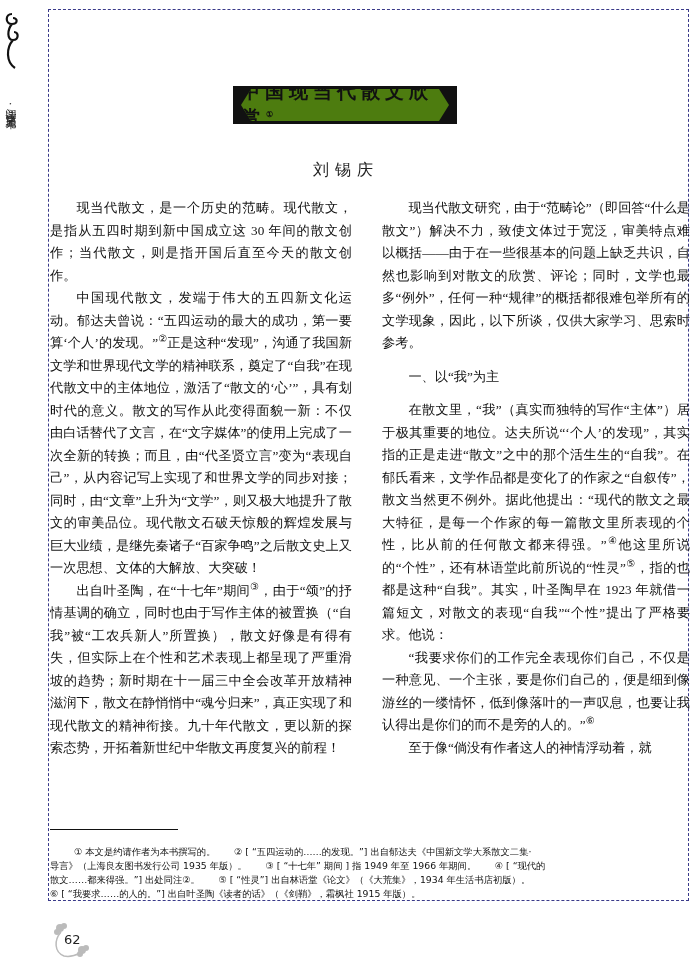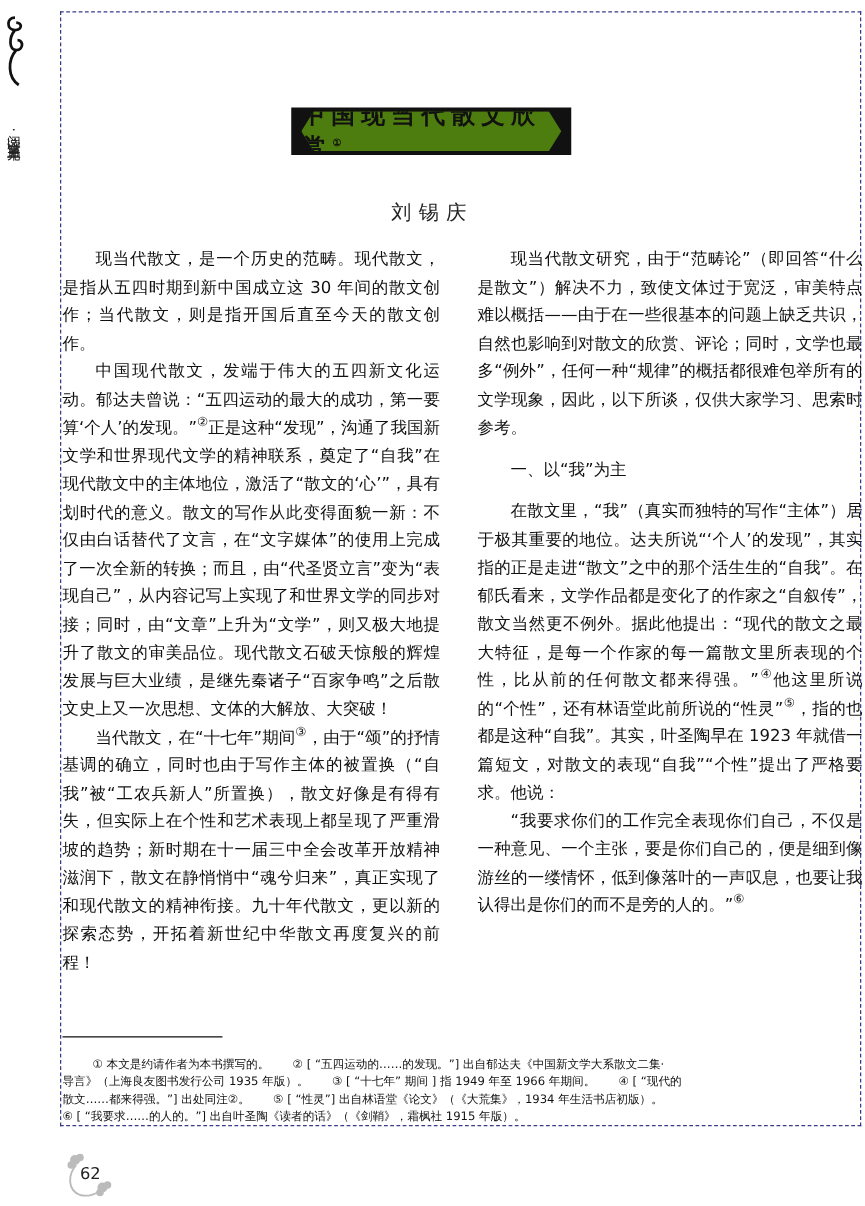--- a/index.html
+++ b/index.html
@@ -33,21 +33,21 @@
   .author {
     position: absolute; left: 0; width: 692px; top: 160px; text-align: center;
     font-size: 16px; letter-spacing: 6px; color: #222;
   }
   .col {
     position: absolute; top: 197px; font-size: 13.2px; line-height: 22.5px; color: #111;
     text-align: justify; text-justify: inter-character;
   }
   .col-left { left: 50px; width: 302px; }
   .col-right { left: 382px; width: 308px; overflow: hidden; }
-  .col p { margin: 0; text-indent: 2em; }
+  .col p { margin: 0; text-indent: 2em; font-family: Liberation Serif, serif; }
   .col p.heading { margin: 11px 0; font-weight: normal; }
   .col p.quote { text-indent: 2em; }
   .note-ref { font-size: 10px; vertical-align: super; line-height: 0; }
   .divider { position: absolute; left: 50px; top: 829px; width: 128px; height: 0; border-top: 1px solid #111; }
   .footnotes {
     position: absolute; left: 50px; top: 845px; width: 638px;
     font-size: 9.3px; line-height: 14px; color: #111; white-space: nowrap; overflow: hidden;
   }
   .footnotes div { padding-left: 24px; }
   .footnotes div.first { padding-left: 24px; }
@@ -67,28 +67,29 @@
 <div class="title-banner">
   <div class="title-inner">
     <span class="title-text"><span>中国现当代散文欣赏</span><span class="title-sup">①</span></span>
   </div>
 </div>
 <div class="author">刘锡庆</div>
 
 <div class="col col-left">
   <p>现当代散文，是一个历史的范畴。现代散文，是指从五四时期到新中国成立这 30 年间的散文创作；当代散文，则是指开国后直至今天的散文创作。</p>
   <p><span>中国现代散文，发端于伟大的五四新文化运动。郁达夫曾说：“五四运动的最大的成功，第一要算‘个人’的发现。”</span><span class="note-ref">②</span><span>正是这种“发现”，沟通了我国新文学和世界现代文学的精神联系，奠定了“自我”在现代散文中的主体地位，激活了“散文的‘心’”，具有划时代的意义。散文的写作从此变得面貌一新：不仅由白话替代了文言，在“文字媒体”的使用上完成了一次全新的转换；而且，由“代圣贤立言”变为“表现自己”，从内容记写上实现了和世界文学的同步对接；同时，由“文章”上升为“文学”，则又极大地提升了散文的审美品位。现代散文石破天惊般的辉煌发展与巨大业绩，是继先秦诸子“百家争鸣”之后散文史上又一次思想、文体的大解放、大突破！</span></p>
-  <p><span>当代散文，在“十七年”期间</span><span class="note-ref">③</span><span>，由于“颂”的抒情基调的确立，同时也由于写作主体的被置换（“自我”被“工农兵新人”所置换），散文好像是有得有失，但实际上在个性和艺术表现上都呈现了严重滑坡的趋势；新时期在十一届三中全会改革开放精神滋润下，散文在静悄悄中“魂兮归来”，真正实现了和现代散文的精神衔接。九十年代散文，更以新的探索态势，开拓着新世纪中华散文再度复兴的前程！</span></p>
+  <p><span>出自叶圣陶，在“十七年”期间</span><span class="note-ref">③</span><span>，由于“颂”的抒情基调的确立，同时也由于写作主体的被置换（“自我”被“工农兵新人”所置换），散文好像是有得有失，但实际上在个性和艺术表现上都呈现了严重滑坡的趋势；新时期在十一届三中全会改革开放精神滋润下，散文在静悄悄中“魂兮归来”，真正实现了和现代散文的精神衔接。九十年代散文，更以新的探索态势，开拓着新世纪中华散文再度复兴的前程！</span></p>
 </div>
 
 <div class="col col-right">
   <p>现当代散文研究，由于“范畴论”（即回答“什么是散文”）解决不力，致使文体过于宽泛，审美特点难以概括——由于在一些很基本的问题上缺乏共识，自然也影响到对散文的欣赏、评论；同时，文学也最多“例外”，任何一种“规律”的概括都很难包举所有的文学现象，因此，以下所谈，仅供大家学习、思索时参考。</p>
   <p class="heading">一、以“我”为主</p>
   <p><span>在散文里，“我”（真实而独特的写作“主体”）居于极其重要的地位。达夫所说“‘个人’的发现”，其实指的正是走进“散文”之中的那个活生生的“自我”。在郁氏看来，文学作品都是变化了的作家之“自叙传”，散文当然更不例外。据此他提出：“现代的散文之最大特征，是每一个作家的每一篇散文里所表现的个性，比从前的任何散文都来得强。”</span><span class="note-ref">④</span><span>他这里所说的“个性”，还有林语堂此前所说的“性灵”</span><span class="note-ref">⑤</span><span>，指的也都是这种“自我”。其实，叶圣陶早在 1923 年就借一篇短文，对散文的表现“自我”“个性”提出了严格要求。他说：</span></p>
   <p class="quote"><span>“我要求你们的工作完全表现你们自己，不仅是一种意见、一个主张，要是你们自己的，便是细到像游丝的一缕情怀，低到像落叶的一声叹息，也要让我认得出是你们的而不是旁的人的。”</span><span class="note-ref">⑥</span></p>
+  <p>至于像“倘没有作者这人的神情浮动着，就</p>
 </div>
 
 <div class="divider"></div>
 <div class="footnotes">
   <div class="first">① 本文是约请作者为本书撰写的。　　② [ “五四运动的……的发现。”] 出自郁达夫《中国新文学大系散文二集·</div>
   <div style="padding-left:0">导言》（上海良友图书发行公司 1935 年版）。　　③ [ “十七年” 期间 ] 指 1949 年至 1966 年期间。　　④ [ “现代的</div>
   <div style="padding-left:0">散文……都来得强。”] 出处同注②。　　⑤ [ “性灵”] 出自林语堂《论文》（《大荒集》，1934 年生活书店初版）。</div>
   <div style="padding-left:0">⑥ [ “我要求……的人的。”] 出自叶圣陶《读者的话》（《剑鞘》，霜枫社 1915 年版）。</div>
 </div>
 

